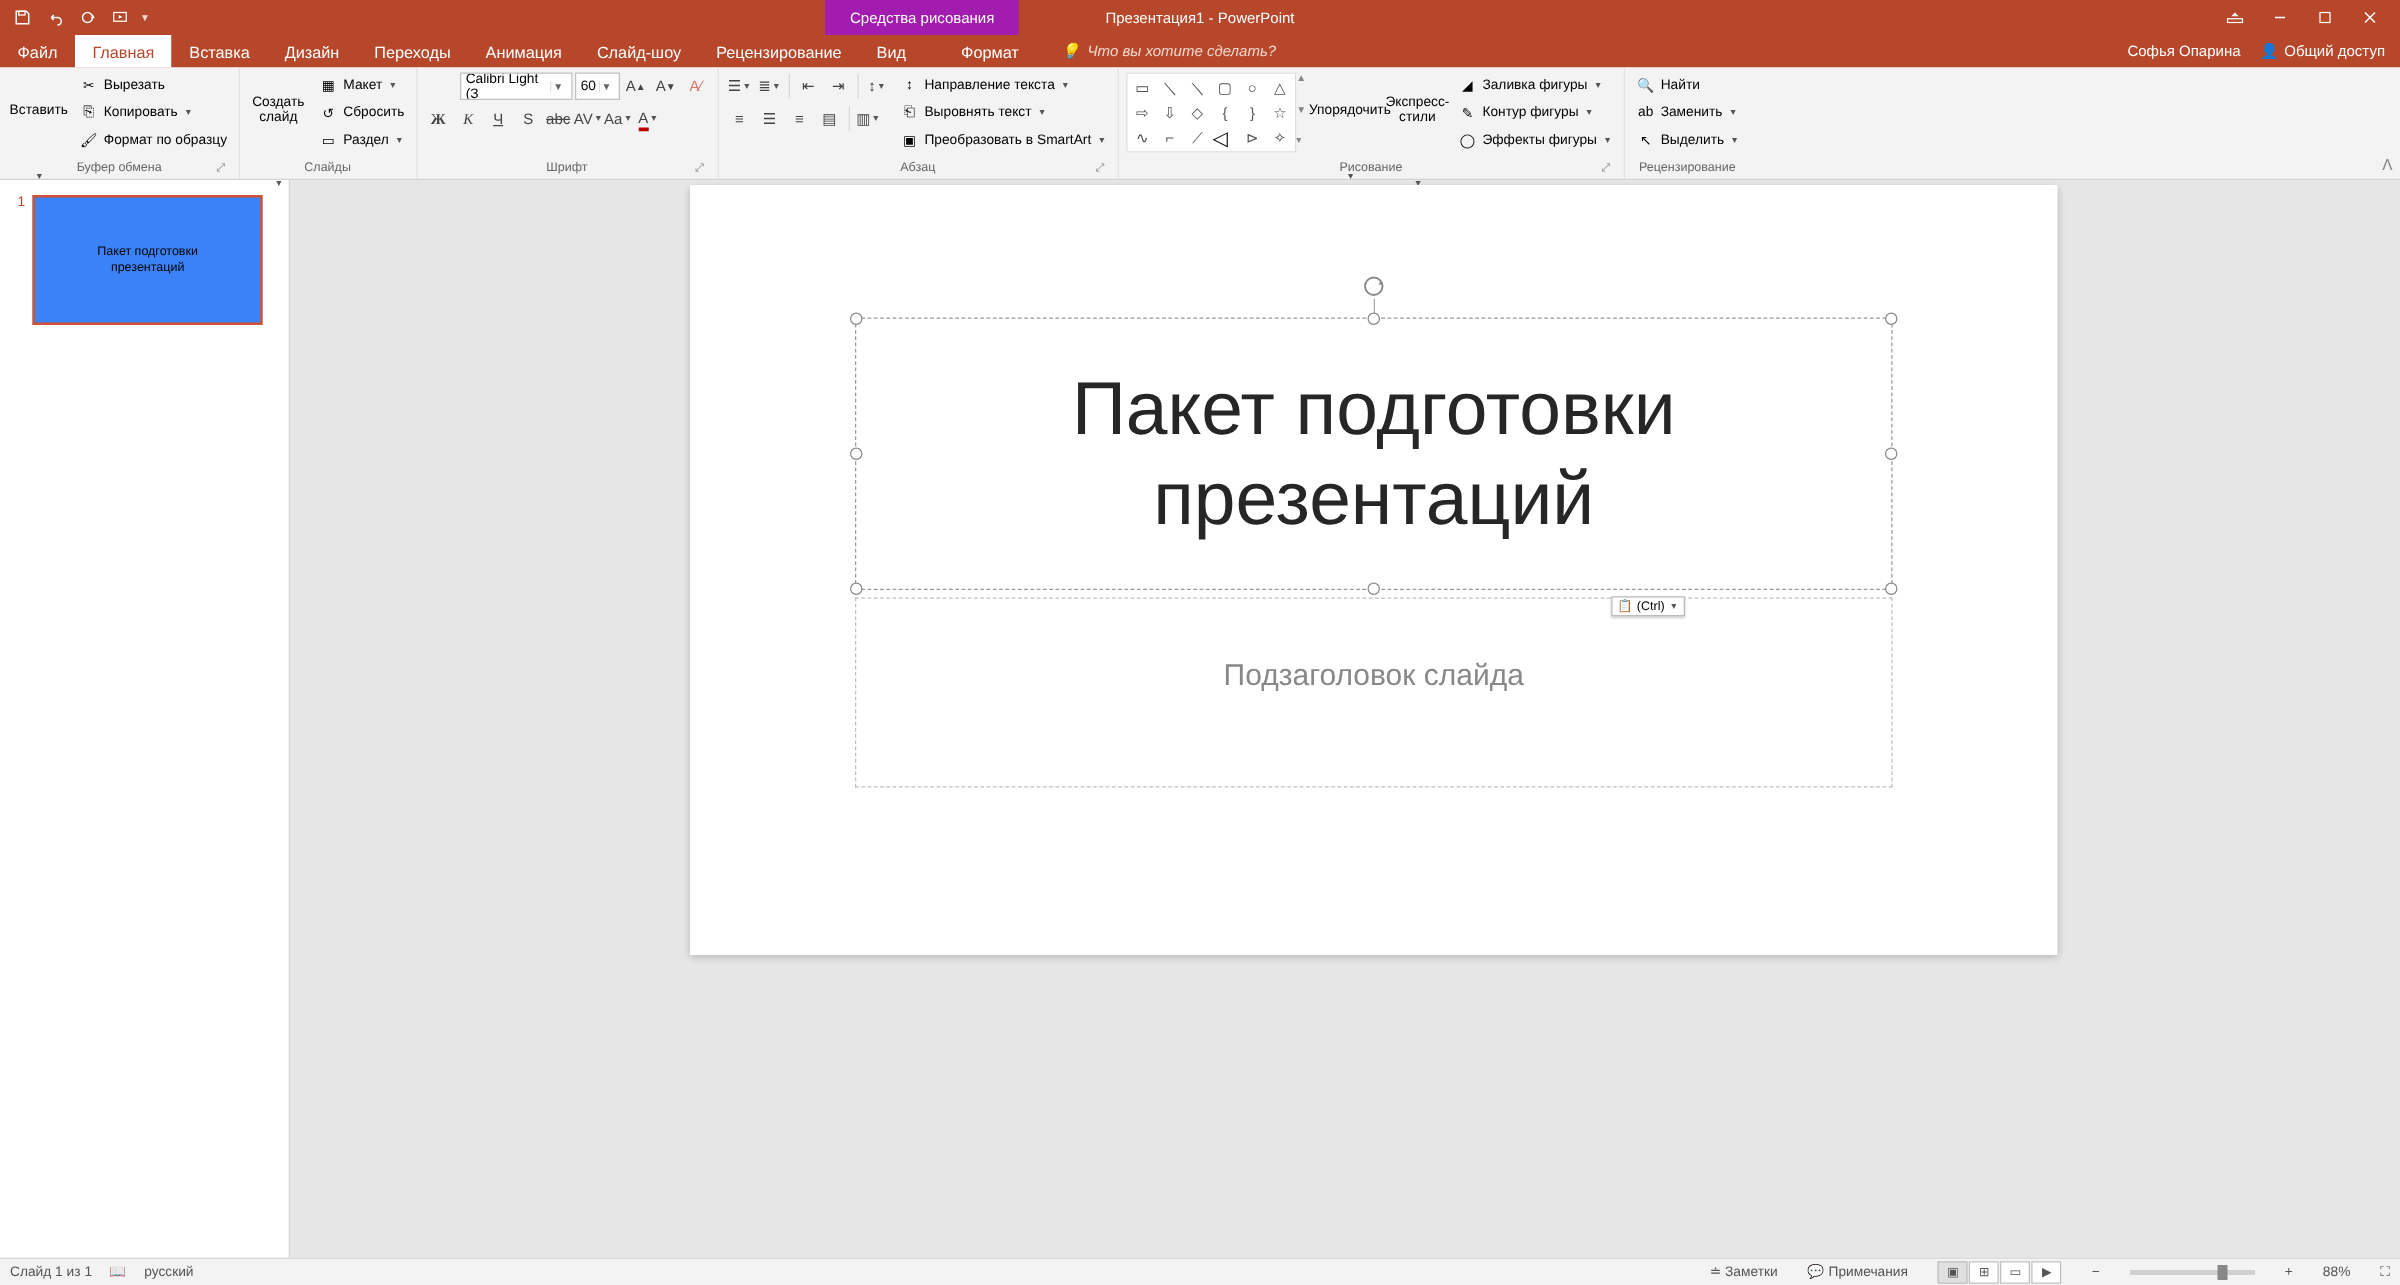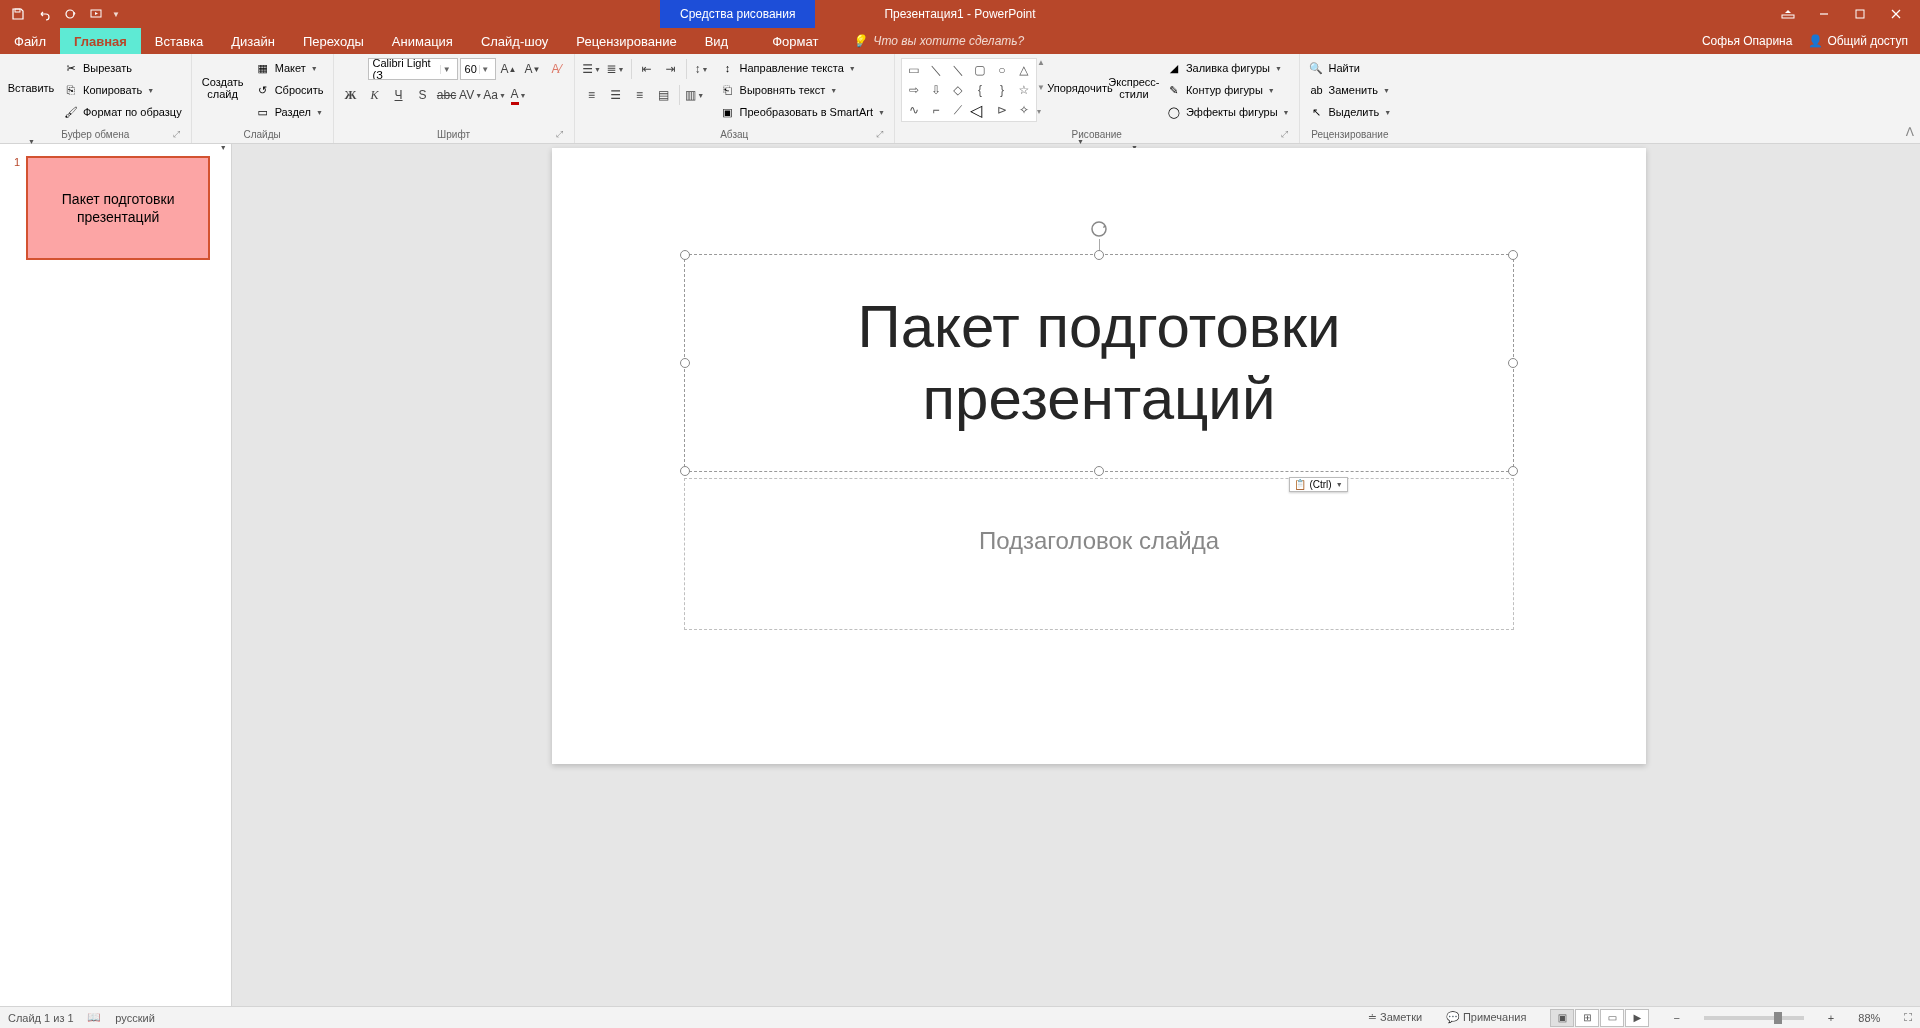--- a/index.html
+++ b/index.html
@@ -5,28 +5,28 @@
 * { margin: 0; padding: 0; box-sizing: border-box; font-family: "Segoe UI", Arial, sans-serif; }
 body { background: #fff; overflow: hidden; width: 1920px; height: 1028px; }
 
 
 .titlebar { height: 28px; background: #b7472a; display: flex; align-items: center; color: #fff; font-size: 12px; position: relative; }
 .qat { display: flex; gap: 2px; padding-left: 6px; align-items: center; }
 .qat-btn { width: 24px; height: 24px; display: flex; align-items: center; justify-content: center; cursor: pointer; }
 .qat-btn svg { fill: #fff; }
 .title-text { position: absolute; left: 50%; transform: translateX(-50%); display: flex; gap: 20px; }
 .title-section { white-space: nowrap; }
-.contextual-tab { background: #1d4ed8; padding: 4px 20px; height: 28px; display: flex; align-items: center; }
+.contextual-tab { background: #a21caf; padding: 4px 20px; height: 28px; display: flex; align-items: center; }
 .win-controls { margin-left: auto; display: flex; gap: 4px; padding-right: 8px; }
 .win-btn { width: 32px; height: 24px; display: flex; align-items: center; justify-content: center; cursor: pointer; }
 
 
 .tabrow { height: 26px; background: #b7472a; display: flex; align-items: stretch; color: #fff; font-size: 13px; }
 .tab { padding: 0 14px; display: flex; align-items: center; cursor: pointer; white-space: nowrap; }
-.tab.active { background: #5eead4; color: #b7472a; font-weight: 700; }
+.tab.active { background: #ffffff; color: #b7472a; font-weight: 400; }
 .tab.format-tab { margin-left: 0; }
 .tellme { display: flex; align-items: center; gap: 6px; padding-left: 20px; color: #f0d8d0; font-style: italic; font-size: 12px; }
 .tab-right { margin-left: auto; display: flex; align-items: center; gap: 16px; padding-right: 12px; font-size: 12px; }
 .share-btn { display: flex; align-items: center; gap: 4px; }
 
 
 .ribbon { height: 90px; background: #f3f3f3; border-bottom: 1px solid #d4d4d4; display: flex; position: relative; }
 .group { border-right: 1px solid #e1e1e1; padding: 4px 6px 0 6px; display: flex; flex-direction: column; position: relative; }
 .group-body { flex: 1; display: flex; gap: 4px; align-items: flex-start; }
 .group-label { font-size: 10px; color: #666; text-align: center; padding: 2px 0 3px 0; position: relative; }
@@ -62,21 +62,21 @@
 
 .shape-gallery { display: grid; grid-template-columns: repeat(6, 20px); grid-template-rows: repeat(3, 18px); gap: 2px; border: 1px solid #ddd; background: #fff; padding: 2px; }
 .shape-cell { display: flex; align-items: center; justify-content: center; font-size: 12px; color: #555; cursor: pointer; }
 .gallery-scroll { width: 14px; display: flex; flex-direction: column; justify-content: space-between; height: 58px; font-size: 8px; color: #888; }
 
 
 .workspace { display: flex; height: calc(100% - 28px - 26px - 90px - 22px); background: #e6e6e6; }
 .thumb-pane { width: 232px; background: #fff; border-right: 1px solid #d4d4d4; padding: 12px 14px; }
 .thumb-wrap { display: flex; gap: 6px; }
 .thumb-num { font-size: 11px; color: #b7472a; }
-.thumb { width: 184px; height: 104px; background: #fca5a5; border: 2px solid #d35230; display: flex; flex-direction: column; align-items: center; justify-content: center; font-size: 14px; text-align: center; line-height: 1.3; cursor: pointer; }
+.thumb { width: 184px; height: 104px; background: #3b82f6; border: 2px solid #d35230; display: flex; flex-direction: column; align-items: center; justify-content: center; font-size: 10px; text-align: center; line-height: 1.3; cursor: pointer; }
 
 .editor { flex: 1; position: relative; overflow: hidden; }
 .slide-canvas { position: absolute; left: 320px; top: 4px; width: 1094px; height: 616px; background: #ffffff; box-shadow: 0 2px 6px rgba(0,0,0,0.2); }
 
 .textbox { position: absolute; border: 1px dashed #bfbfbf; }
 .textbox.selected { border: 1px dashed #999; }
 .title-box { left: 132px; top: 106px; width: 830px; height: 218px; display: flex; align-items: center; justify-content: center; }
 .title-text-main { font-size: 60px; font-weight: 300; color: #262626; text-align: center; line-height: 1.2; }
 .subtitle-box { left: 132px; top: 330px; width: 830px; height: 152px; text-align: center; padding-top: 8px; }
 .subtitle-text { font-size: 24px; color: #888; font-weight: 300; margin-top: 40px; }

